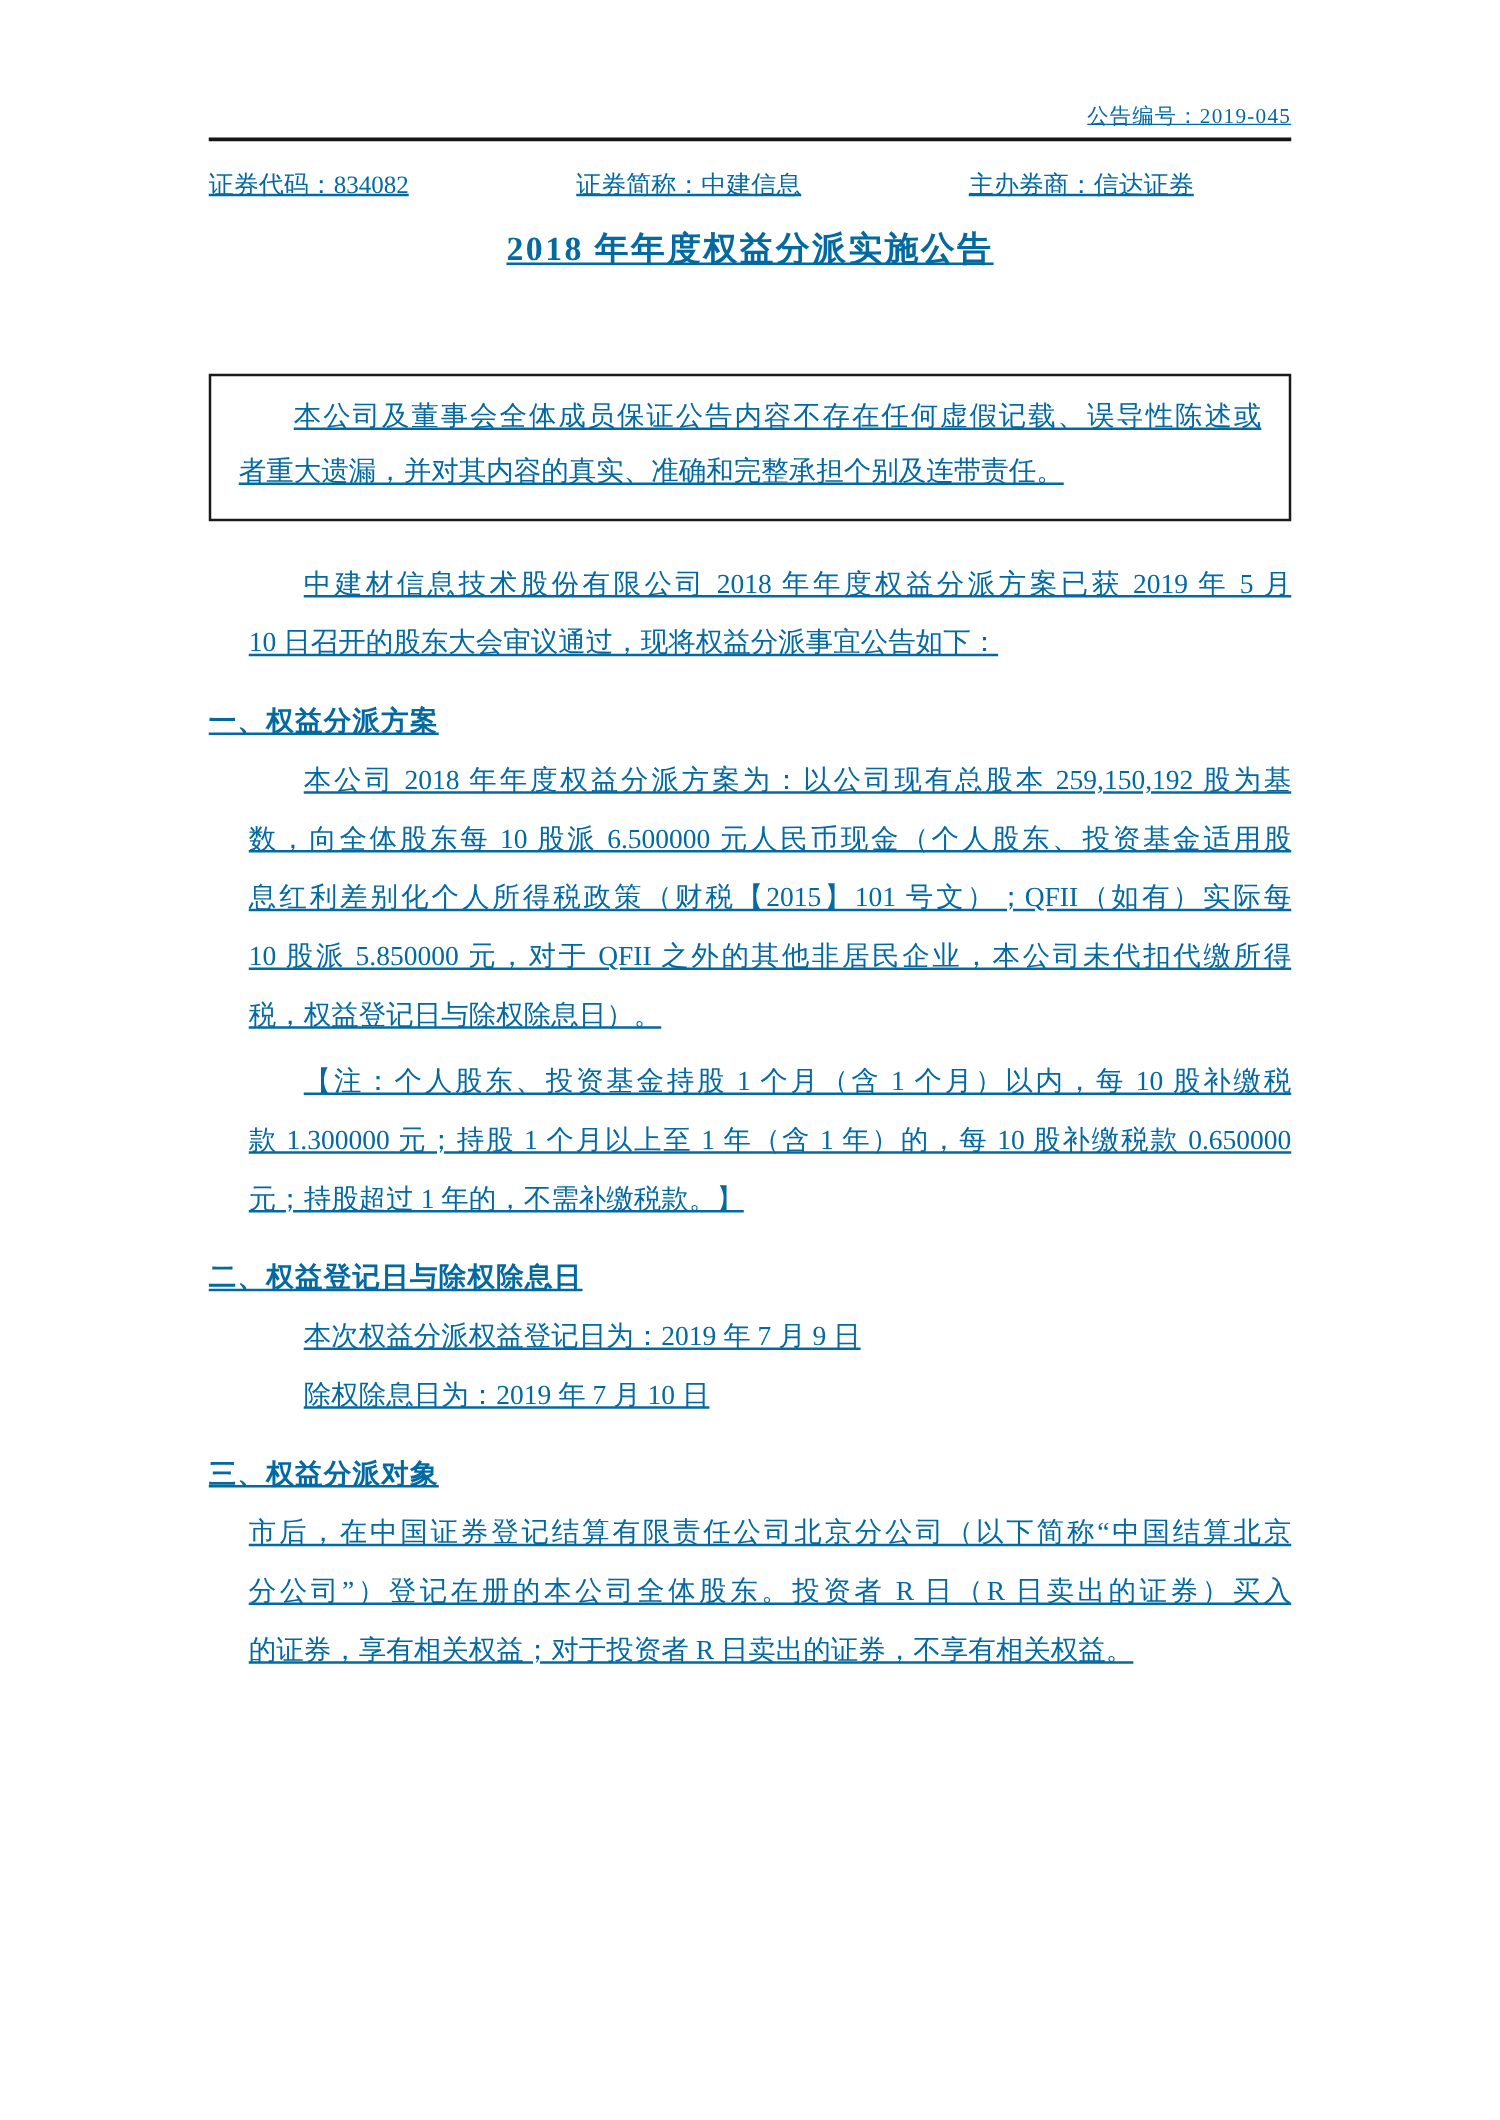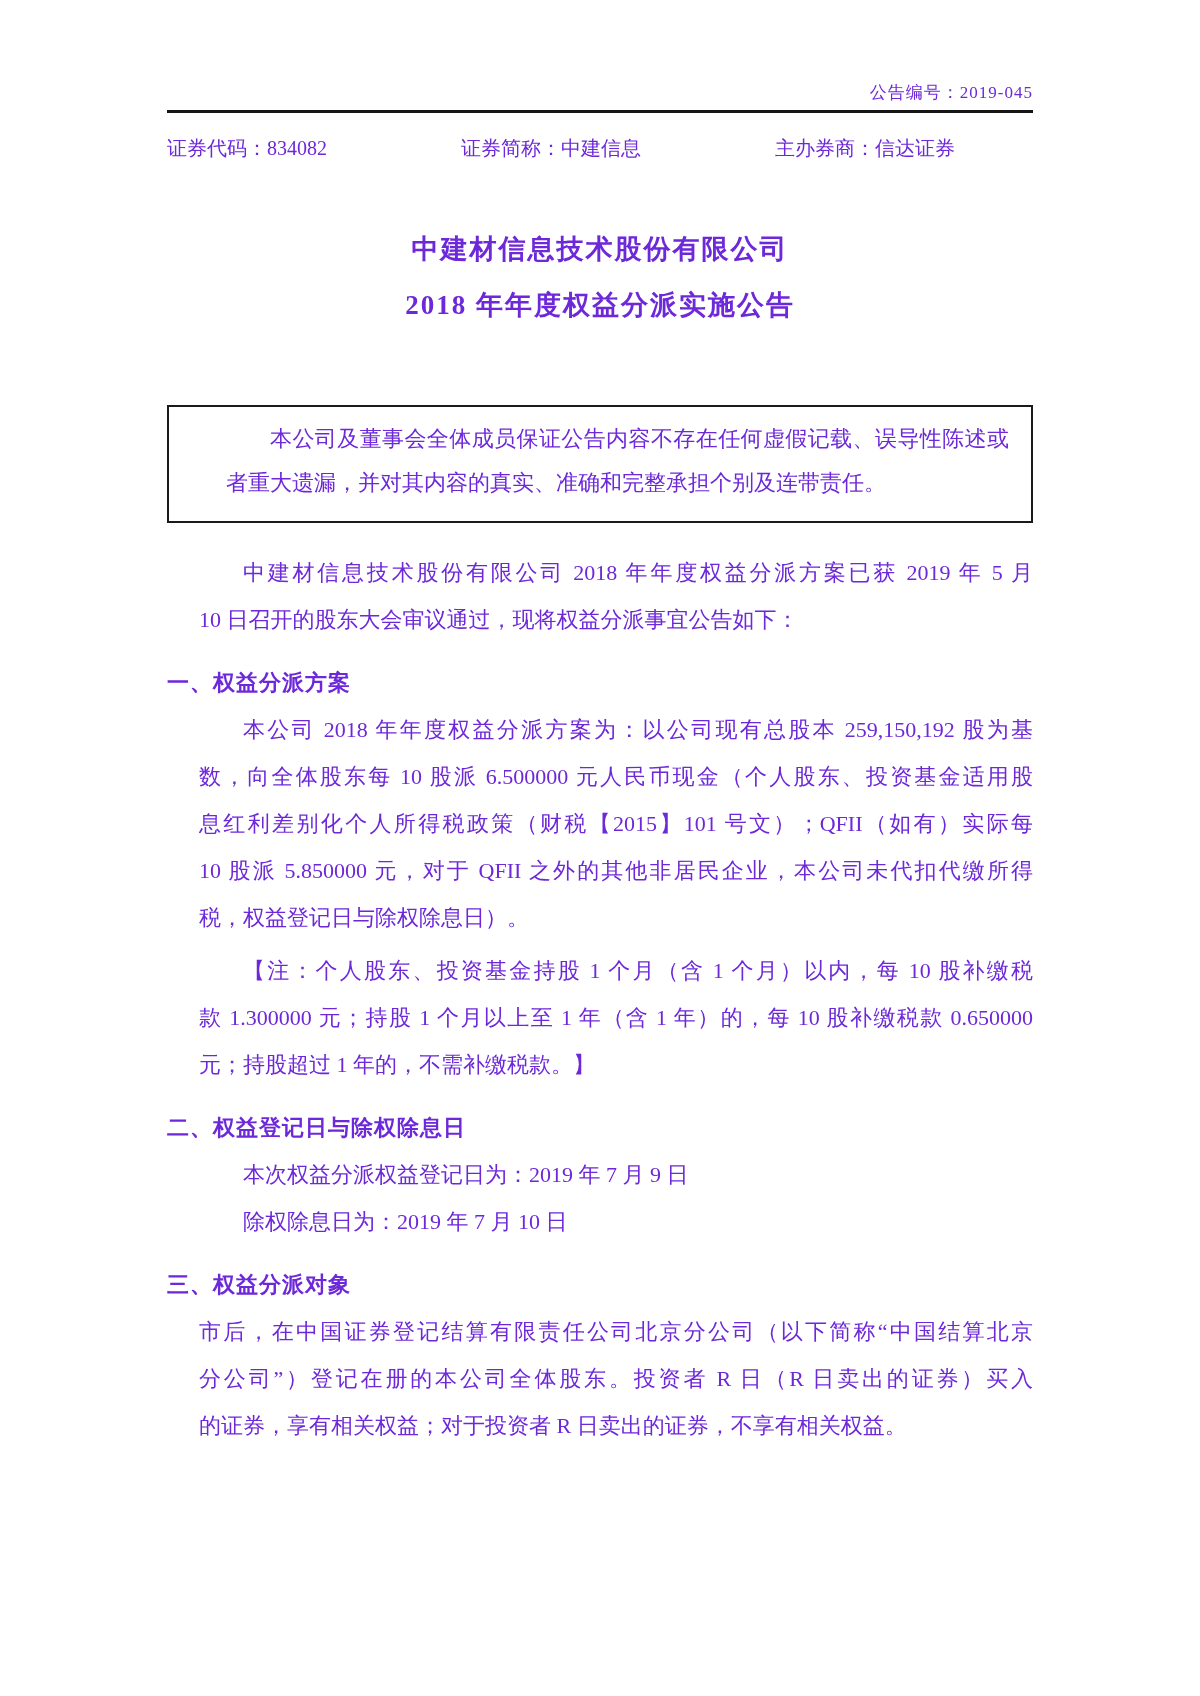--- a/index.html
+++ b/index.html
@@ -3,23 +3,24 @@
 <meta charset="utf-8">
 <style>
   * { margin: 0; padding: 0; box-sizing: border-box; }
   html, body { background: #ffffff; }
   .page {
     position: relative;
     width: 1200px;
     height: 1696px;
     margin: 0 auto;
     background: #ffffff;
-    color: #6d28d9;
+    color: #0369a1;
     font-family: "Liberation Serif", "DejaVu Serif", serif;
     overflow: hidden;
+    text-decoration: underline;
   }
   .content { padding: 0 167px; }
 
   .doc-number {
     padding-top: 83px;
     text-align: right;
     font-size: 17px;
     line-height: 20px;
     letter-spacing: 1px;
   }
@@ -51,21 +52,21 @@
     line-height: 36px;
     font-weight: bold;
     letter-spacing: 2px;
   }
   .notice-box {
     margin-top: 82px;
     border: 2px solid #1a1a1a;
     padding: 10px 22px 16px 22px;
     font-size: 22px;
   }
-  .notice-box .line { line-height: 44px; margin-left: 35px; }
+  .notice-box .line { line-height: 44px; }
 
   .para { font-size: 22px; margin-left: 32px; }
   .line {
     line-height: 47px;
     text-align: justify;
     text-align-last: justify;
   }
   .line.first { text-indent: 2em; }
   .line.last { text-align-last: left; }
 
@@ -88,21 +89,20 @@
 
     <div class="doc-number">公告编号：2019-045</div>
     <div class="top-rule"></div>
 
     <div class="info-row">
       <span>证券代码：834082</span>
       <span>证券简称：中建信息</span>
       <span>主办券商：信达证券</span>
     </div>
 
-    <div class="title-main">中建材信息技术股份有限公司</div>
     <div class="title-sub">2018 年年度权益分派实施公告</div>
 
     <div class="notice-box">
       <div class="line first">本公司及董事会全体成员保证公告内容不存在任何虚假记载、误导性陈述或</div>
       <div class="line last">者重大遗漏，并对其内容的真实、准确和完整承担个别及连带责任。</div>
     </div>
 
     <div class="para intro">
       <div class="line first">中建材信息技术股份有限公司 2018 年年度权益分派方案已获 2019 年 5 月</div>
       <div class="line last">10 日召开的股东大会审议通过，现将权益分派事宜公告如下：</div>

